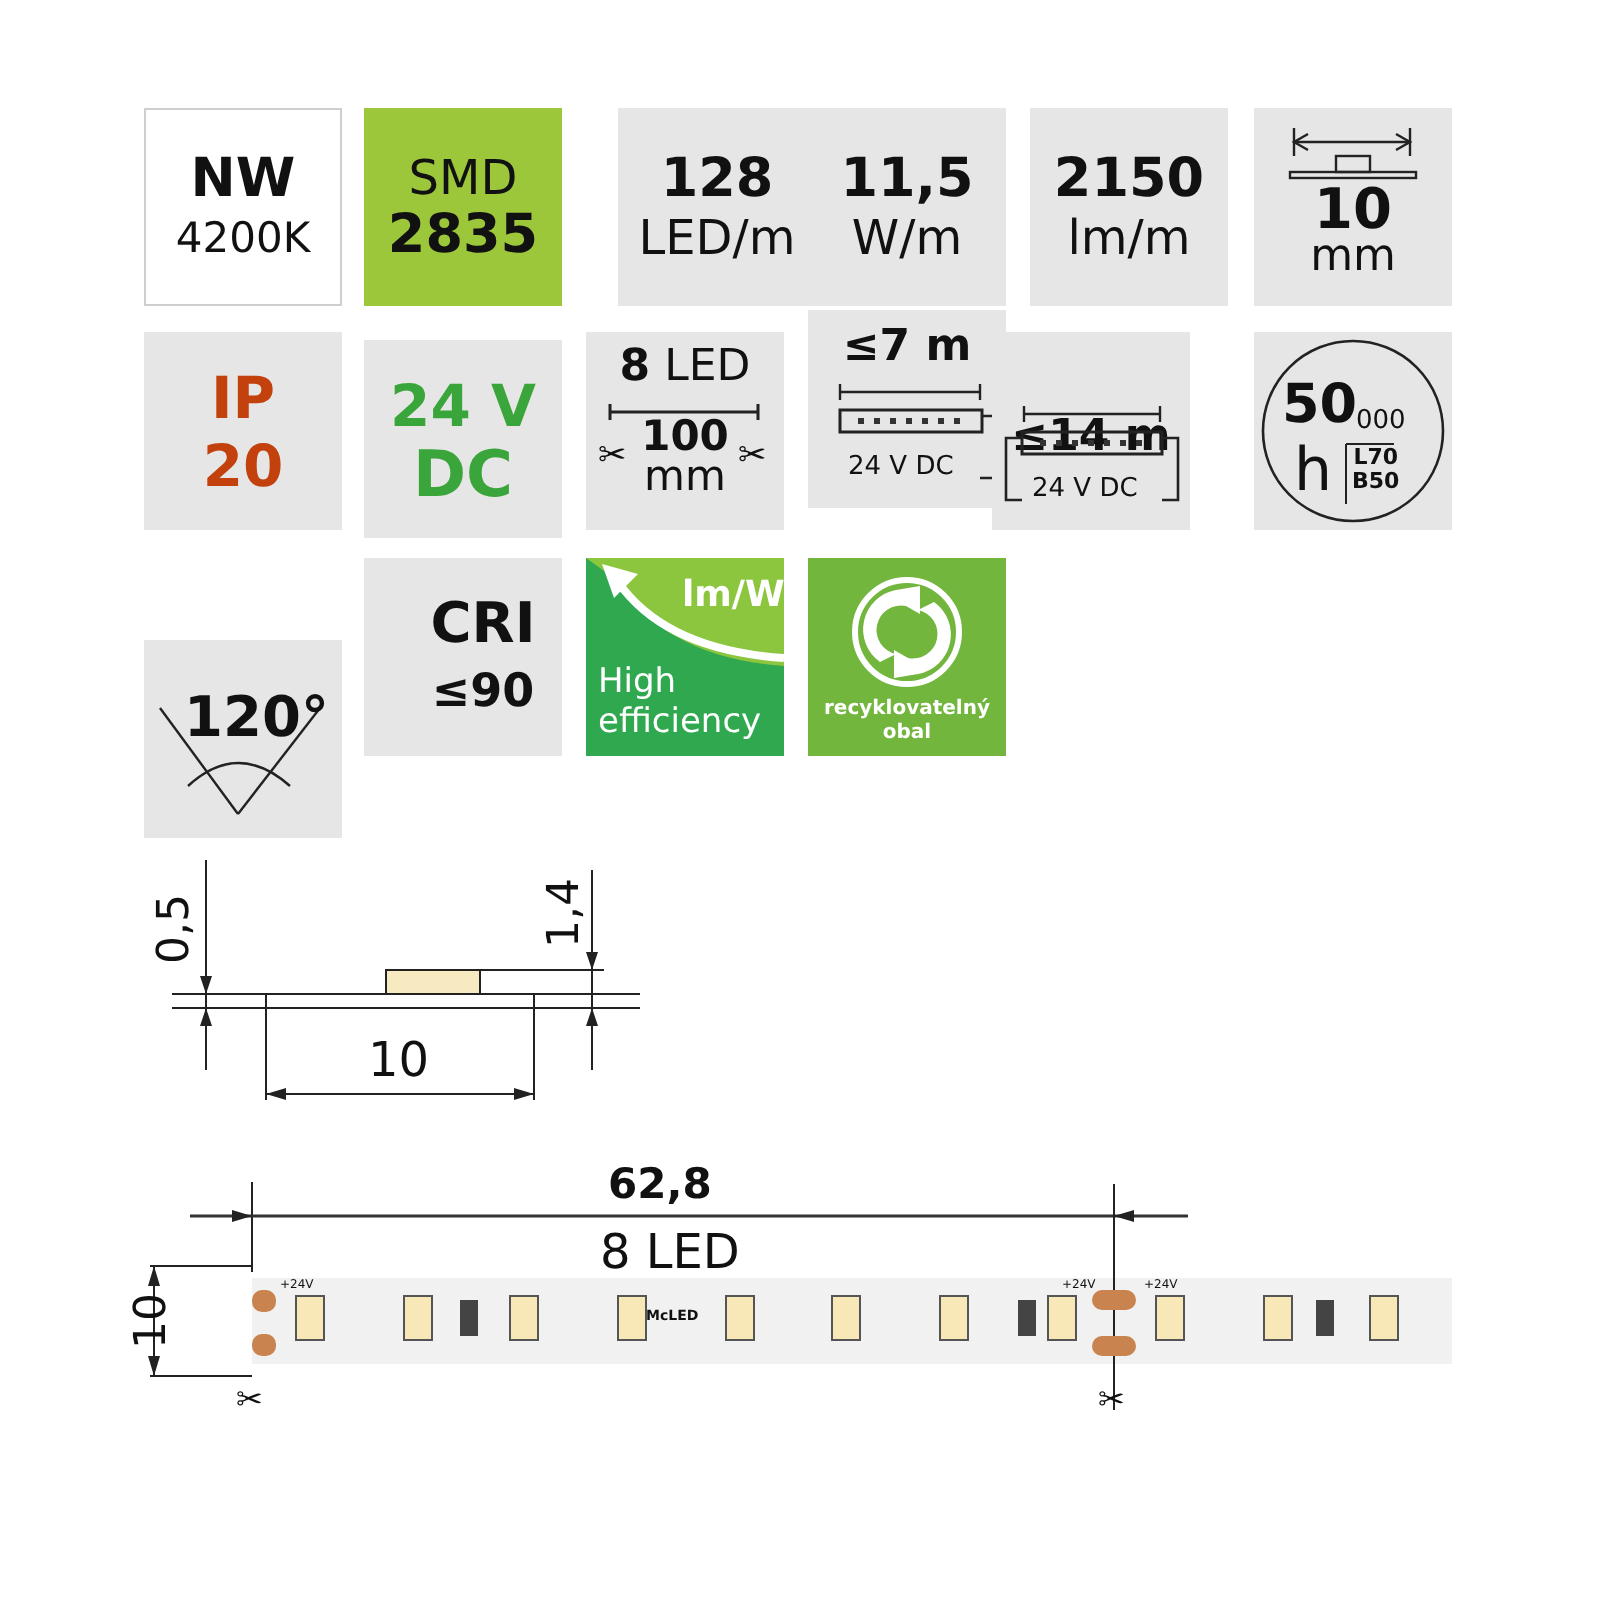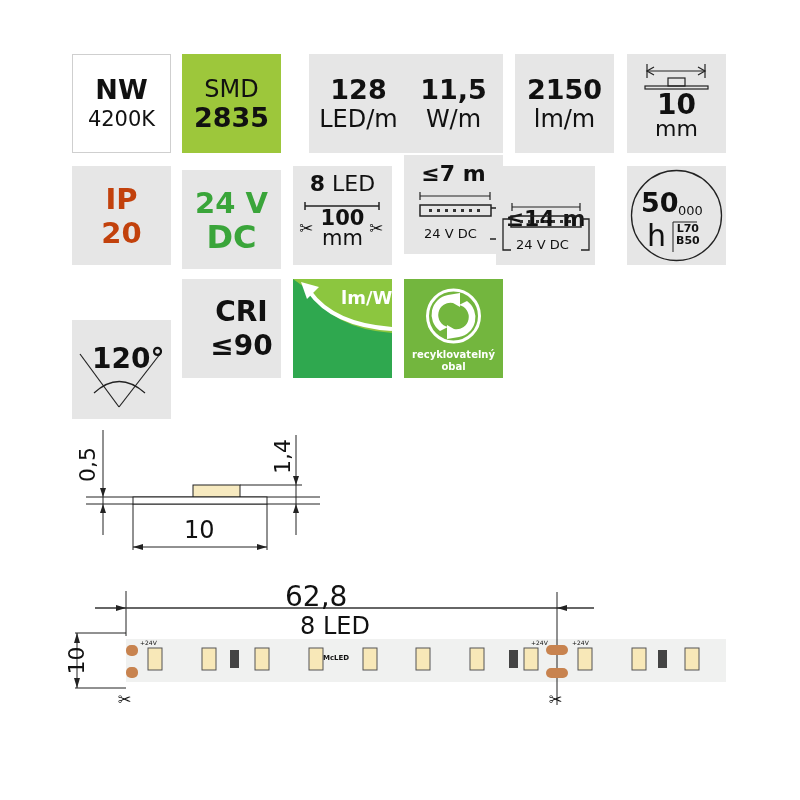--- a/index.html
+++ b/index.html
@@ -133,29 +133,33 @@
 <div class="tile" style="left:72px;top:279px;margin-top:41px;">
   <svg width="99" height="99">
     <line x1="8" y1="34" x2="47" y2="87" stroke="#222" stroke-width="1.2"></line>
     <line x1="88" y1="34" x2="47" y2="87" stroke="#222" stroke-width="1.2"></line>
     <path d="M22,73 Q47,50 73,73" fill="none" stroke="#222" stroke-width="1.2"></path>
   </svg>
   <div class="abs big" style="left:20px;top:24px;font-size:28px">120°</div>
 </div>
 <div class="tile" style="left:182px;top:279px;padding-left:20px;">
   <div class="big" style="font-size:28px;line-height:34px">CRI</div>
-  <div class="big" style="font-size:28px;line-height:34px">≤90</div>
+  <div class="big" style="font-size:23px;line-height:34px">≤90</div>
 </div>
 <div class="tile green" style="left:293px;top:279px;">
   <svg width="99" height="99">
     <path d="M0,0 L99,0 L99,54 Q40,50 14,10 L0,0 Z" fill="#8cc63f"></path>
     <path d="M99,50 Q40,46 16,12" fill="none" stroke="#fff" stroke-width="4"></path>
     <polygon points="8,3 26,8 14,20" fill="#fff"></polygon>
   </svg>
   <div class="abs" style="left:48px;top:8px;color:#fff;font-size:18px;font-weight:bold">lm/W</div>
+  <div class="abs" style="left:6px;top:52px;color:#fff;font-size:17px;line-height:20px;text-align:left">
+      <div>High</div>
+      <div>efficiency</div>
+    </div>
 </div>
 <div class="tile green2" style="left:404px;top:279px;justify-content:flex-start;">
   <svg width="99" height="99">
     <circle cx="49.5" cy="37" r="26" fill="none" stroke="#fff" stroke-width="3"></circle>
     <path d="M44,16 A20,20 0 0,0 36,52 L44,48 A12,12 0 0,1 49,24 L56,28 L56,14 Z" fill="#fff"></path>
     <path d="M55,58 A20,20 0 0,0 63,22 L55,26 A12,12 0 0,1 50,50 L43,46 L43,60 Z" fill="#fff"></path>
   </svg>
   <div class="abs" style="left:0;width:99px;top:70px;color:#fff;font-size:10px;font-weight:bold;line-height:12px">
       <div>recyklovatelný</div>
       <div>obal</div>
@@ -217,21 +221,21 @@
         <rect x="518" y="68" width="14" height="22"></rect>
       <rect x="572" y="68" width="14" height="22"></rect>
         <rect x="625" y="68" width="14" height="22"></rect>
     </g>
     <g fill="#444">
         <rect x="170" y="70" width="9" height="18"></rect>
         <rect x="449" y="70" width="9" height="18"></rect>
         <rect x="598" y="70" width="9" height="18"></rect>
       </g>
   </svg>
-  <div class="abs" style="left:225px;top:0;font-size:28px;font-weight:normal">62,8</div>
+  <div class="abs" style="left:244px;top:0;font-size:21px;font-weight:bold">62,8</div>
   <div class="abs" style="left:240px;top:32px;font-size:24px">8 LED</div>
   <div class="abs" style="left:2px;top:68px;font-size:22px;transform:rotate(-90deg)">10</div>
   <div class="abs" style="left:263px;top:74px;font-size:7px;font-weight:bold">McLED</div>
   <div class="abs" style="left:80px;top:59px;font-size:6px">+24V</div>
   <div class="abs" style="left:471px;top:59px;font-size:6px">+24V</div>
   <div class="abs" style="left:512px;top:59px;font-size:6px">+24V</div>
   <div class="abs" style="left:58px;top:110px;font-size:16px">✂</div>
   <div class="abs" style="left:489px;top:110px;font-size:16px">✂</div>
 </div>
 

